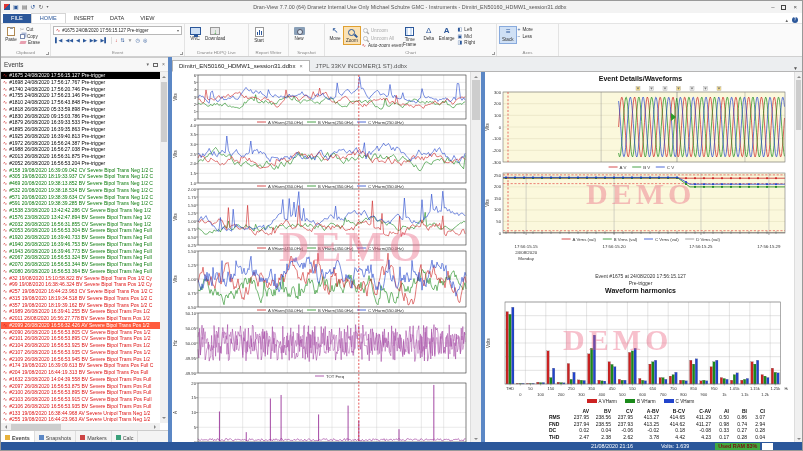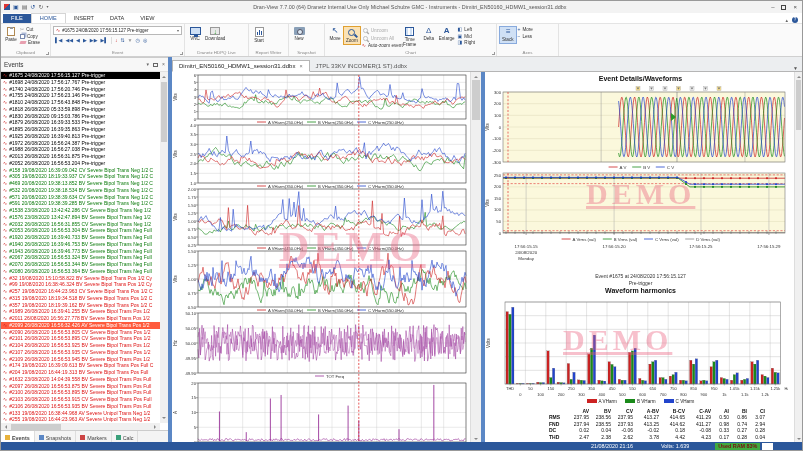--- a/index.html
+++ b/index.html
@@ -107,21 +107,21 @@
   .harm-legend .sw{width:10px;height:4px;display:inline-block;margin-right:2px;}
   .rp-table{position:absolute;top:336px;left:64px;font-size:5px;color:#111;}
   .trow{display:flex;height:6.4px;line-height:6.4px;}
   .trow .tc{width:22px;text-align:right;}
   .trow .tc.w{width:26px;}
   .trow .tc.n{width:18px;}
   .trow .tl{width:18px;font-weight:bold;text-align:left;}
   .trow.thead .tc{font-weight:bold;}
   .r-vscroll{position:absolute;right:0;top:71px;width:8px;height:372px;background:#f0f0f0;border-left:1px solid #ddd;}
   
-  .wm{position:absolute;color:rgba(235,90,120,0.38);font-weight:bold;letter-spacing:4px;pointer-events:none;font-family:"Liberation Serif",serif;text-decoration:underline;}
+  .wm{position:absolute;color:rgba(235,90,120,0.38);font-weight:bold;letter-spacing:4px;pointer-events:none;font-family:"Liberation Serif",serif;}
   
   .statusbar{position:absolute;left:0;bottom:0;right:0;height:8px;background:#2b579a;display:flex;align-items:center;color:#fff;font-size:5.4px;}
   .sb-date{margin-left:590px;}
   .sb-volts{margin-left:28px;}
   .sb-ram{margin-left:26px;background:#3faa3f;color:#7a1010;padding:0 3px;height:7px;line-height:7px;font-weight:bold;}
   .sb-grip{margin-left:2px;width:11px;height:7px;background:#fff;}
 </style>
 </head>
 <body>
 

